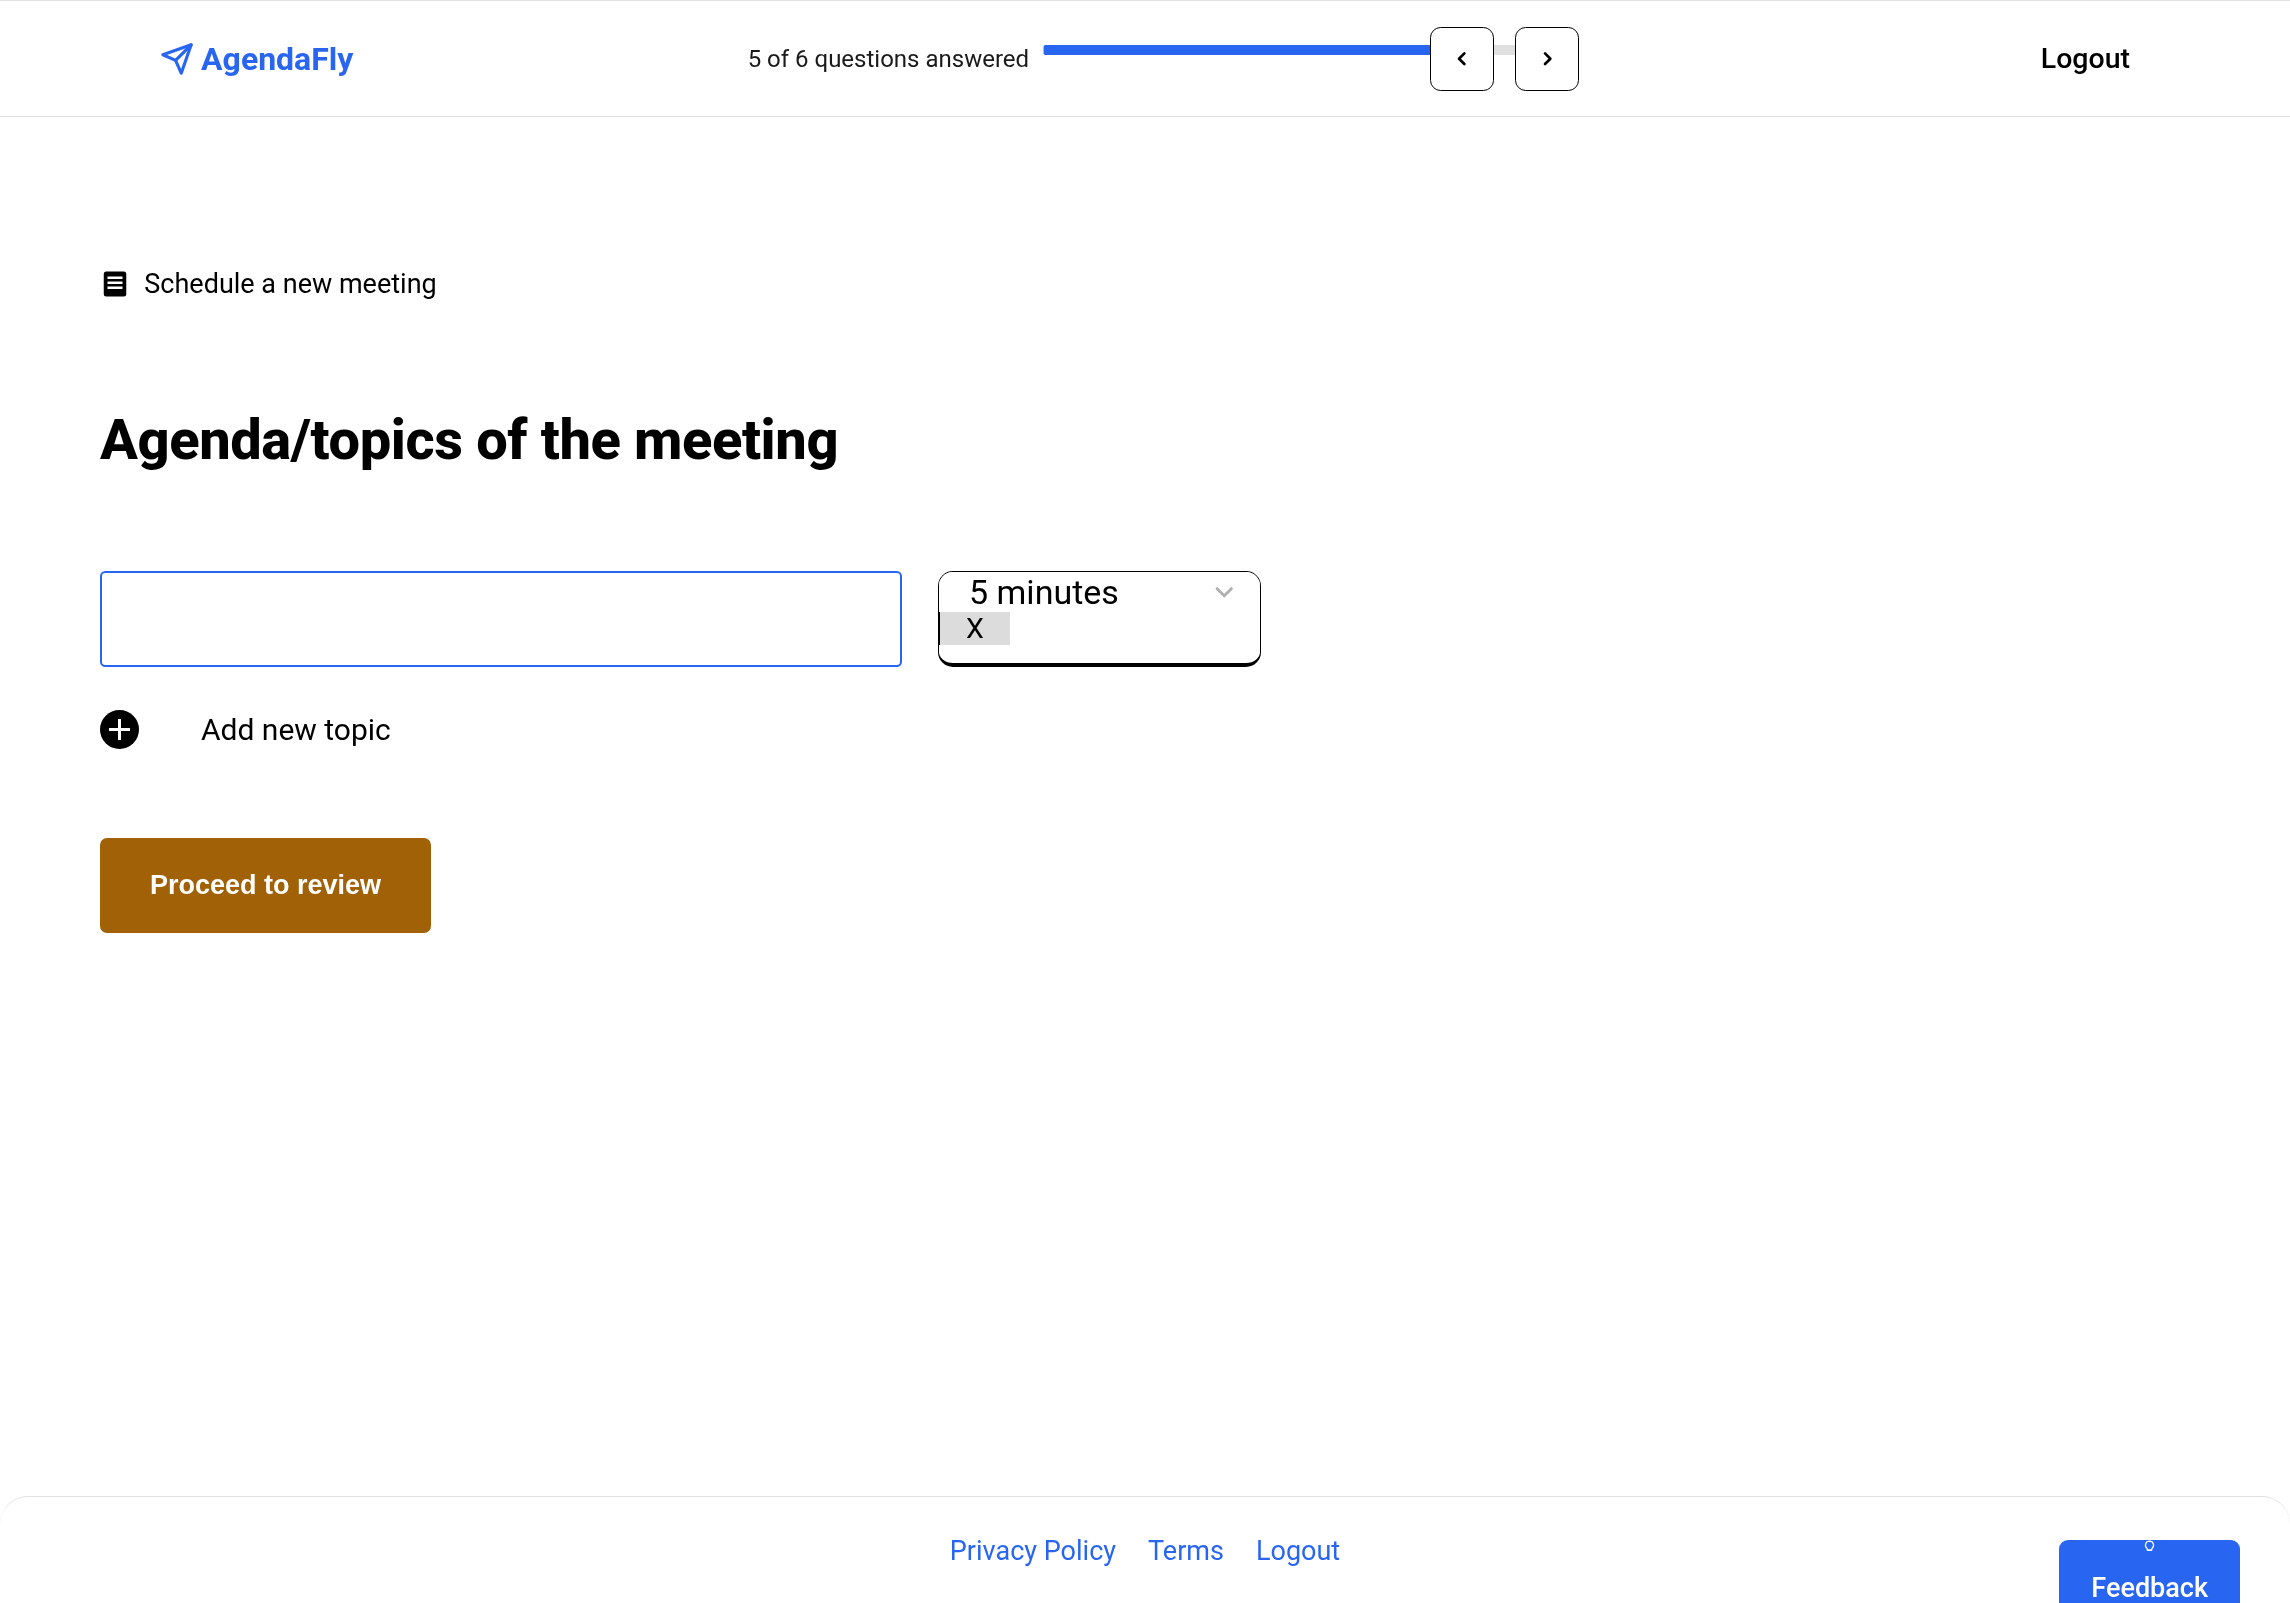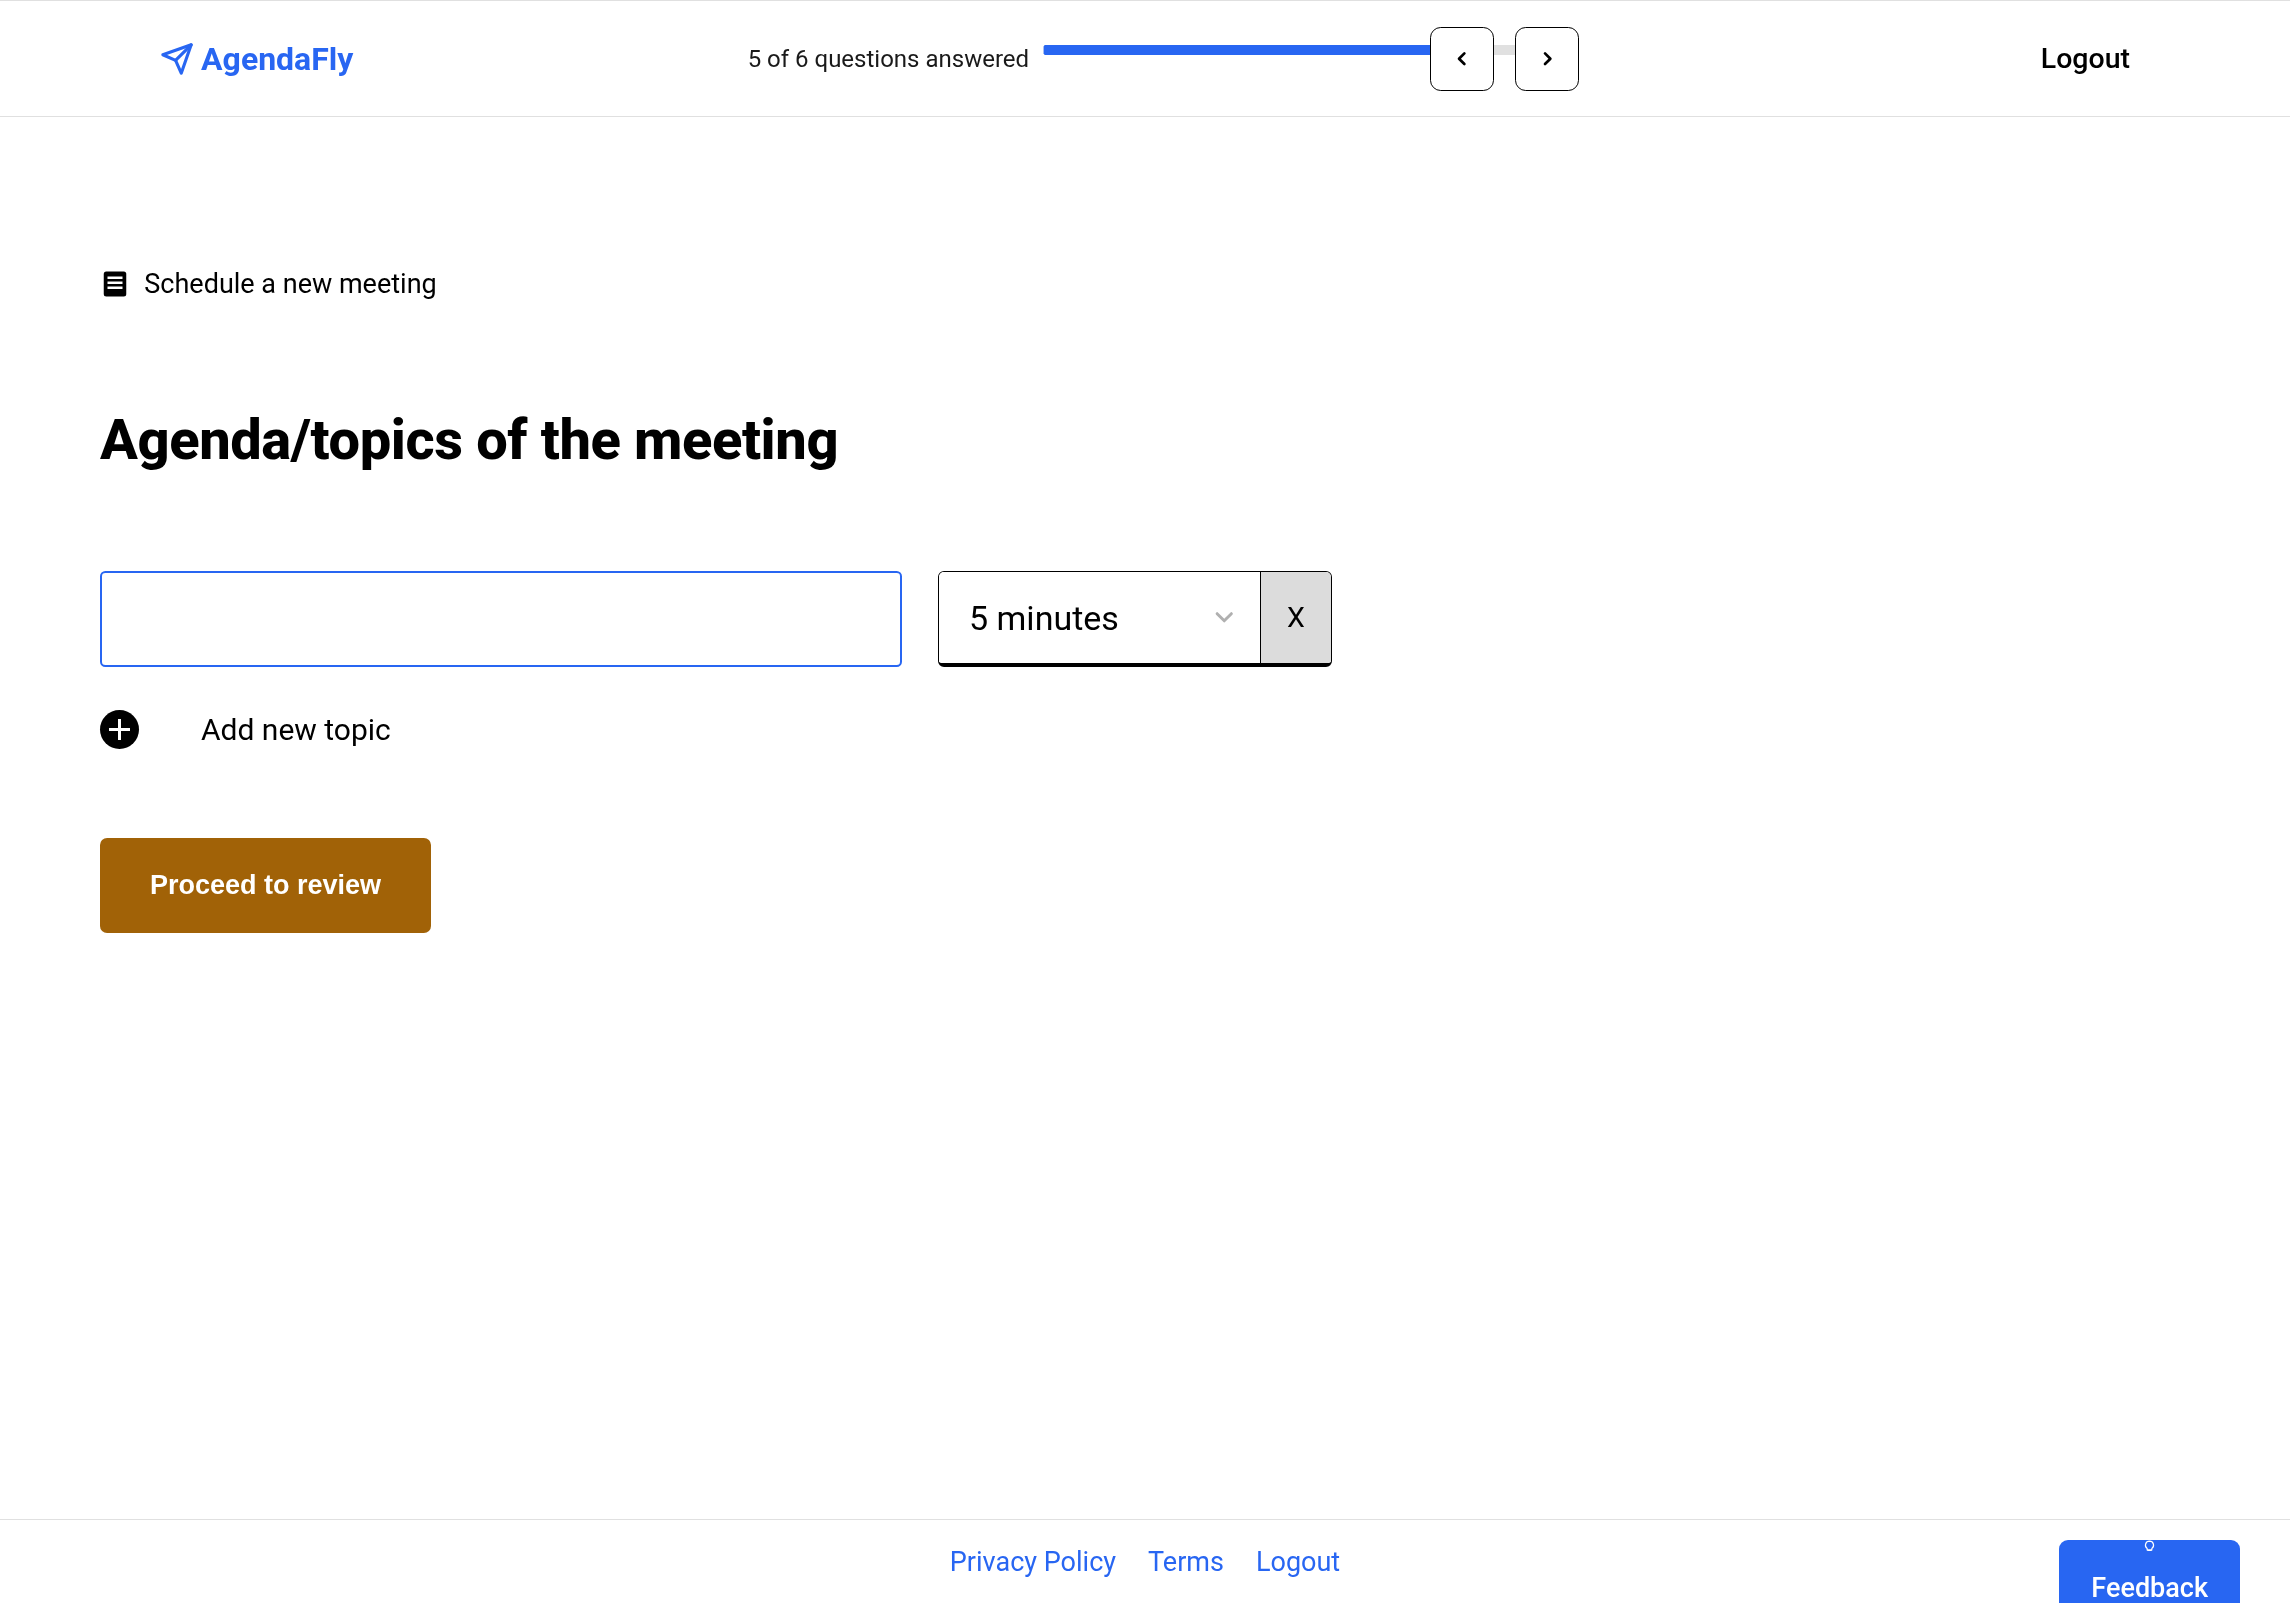--- a/index.html
+++ b/index.html
@@ -134,23 +134,24 @@
       border-radius: 5.3px;
       background: #ffffff;
       font-size: 28.5px;
       padding: 0 18px;
       outline: none;
     }
     .duration-wrap {
       display: flex;
       height: 96px;
       border: 1.8px solid #000000;
-      border-radius: 6px;
+      border-radius: 15px;
       border-bottom-width: 4.5px;
       overflow: hidden;
+      flex-direction: column;
     }
     .duration-select {
       width: 321px;
       display: flex;
       align-items: center;
       justify-content: space-between;
       padding: 0 21.4px 0 30px;
       background: #ffffff;
       cursor: pointer;
     }
@@ -220,26 +221,27 @@
       border: none;
       border-radius: 7.1px;
       padding: 32px 50px;
       cursor: pointer;
     }
     .footer {
       position: absolute;
       bottom: 0;
       left: 0;
       right: 0;
-      height: 85px;
+      height: 108px;
       border-top: 1.8px solid #e0e0e0;
       display: flex;
       align-items: center;
       justify-content: center;
       gap: 32px;
+      border-radius: 28px;
     }
     .footer-link {
       font-size: 27px;
       color: #2866f2;
       cursor: pointer;
       font-weight: 400;
     }
     .feedback-btn {
       position: absolute;
       bottom: 0;

